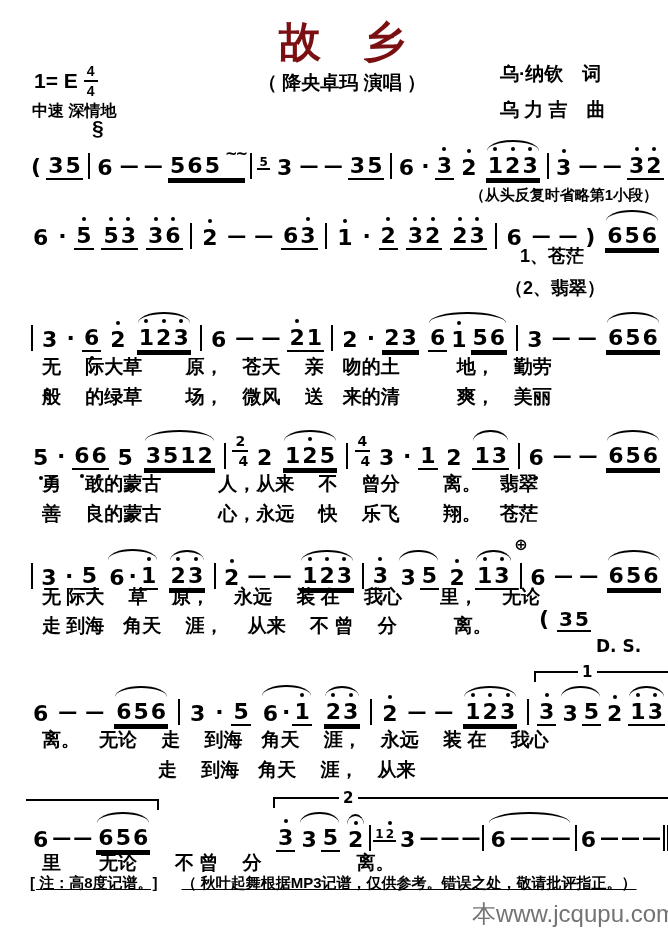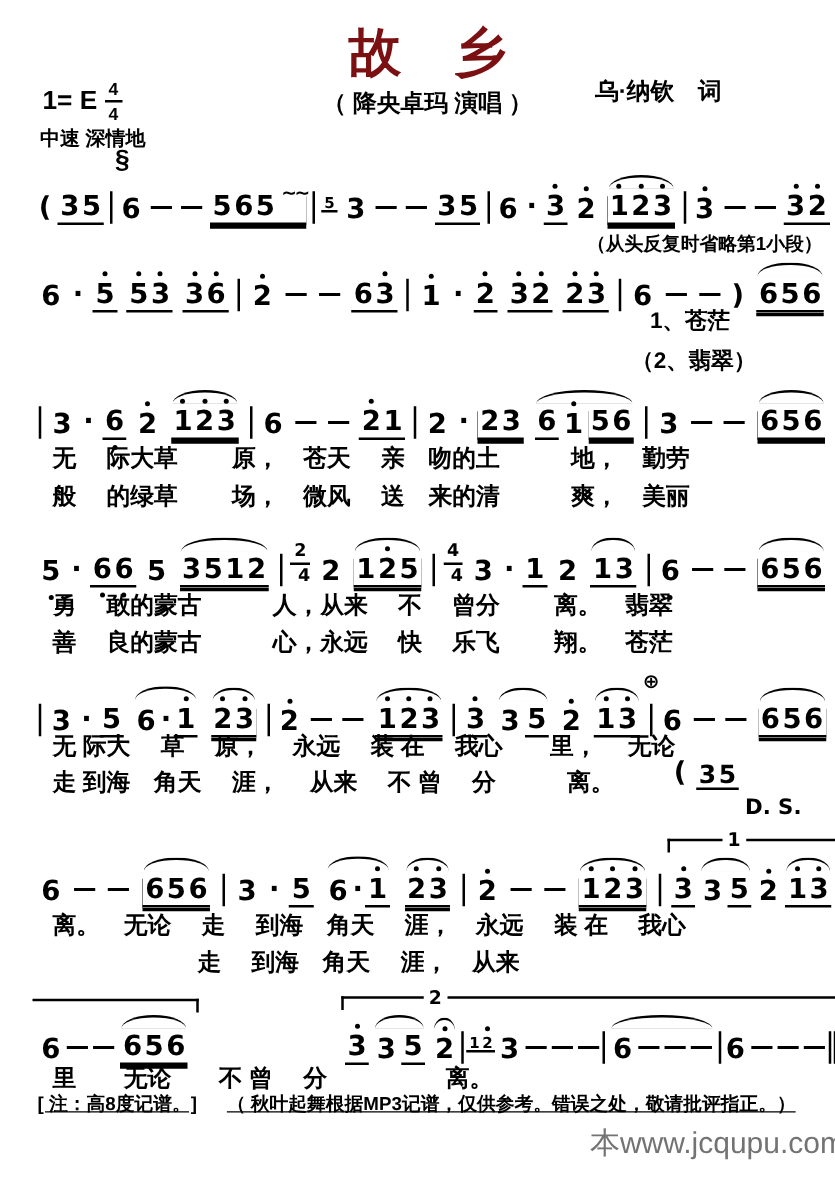--- a/index.html
+++ b/index.html
@@ -10,21 +10,21 @@
          font-size:42px;font-weight:bold;}
   .keysig{position:absolute;top:64px;left:34px;font-size:21px;font-weight:bold;
           display:flex;align-items:center;gap:6px;}
   .frac{display:inline-flex;flex-direction:column;align-items:center;
         font-size:14px;font-weight:bold;line-height:1;}
   .frac .num{border-bottom:2px solid #000;padding:0 3px 2px;}
   .frac .den{padding-top:2px;}
   .tempo{position:absolute;top:101px;left:32px;font-size:16px;font-weight:bold;}
   .performer{position:absolute;top:70px;left:0;width:100%;text-align:center;
              font-size:19px;font-weight:bold;}
-  .credits{position:absolute;top:56px;left:476px;font-size:19px;font-weight:bold;line-height:1.9;}
+  .credits{position:absolute;top:56px;left:500px;font-size:19px;font-weight:bold;line-height:1.9;}
   .segno{position:absolute;top:116px;left:92px;font-size:21px;font-weight:bold;}
   
   .mline{position:absolute;left:30px;right:12px;display:flex;
          justify-content:space-between;align-items:flex-end;height:32px;
          font-family:"DejaVu Sans",sans-serif;font-weight:bold;font-size:22px;}
   .ml1{top:148px}.ml2{top:218px}.ml3{top:320px}.ml4{top:438px}
   .ml5{top:558px}.ml6{top:694px}.ml7{top:820px}
   .tok{margin:0 1px;display:inline-flex;align-items:flex-end;}
   .note{position:relative;display:inline-flex;padding:0 1px;line-height:1.1;}
   .note i{font-style:normal;position:relative;display:inline-block;padding:0 1px;}
@@ -85,20 +85,21 @@
       <span class="num">4</span>
       <span class="den">4</span>
     </span>
   </div>
 
   <div class="tempo">中速 深情地</div>
   <div class="performer">（ 降央卓玛 演唱 ）</div>
 
   <div class="credits">
     <div>乌·纳钦　词</div>
+    <div>乌 力 吉　曲</div>
   </div>
 
   <div class="segno">§</div>
 
   <div class="mline ml1">
       <span class="tok paren">(</span>
       <span class="tok note u1">
         <i>3</i>
         <i>5</i>
       </span>

